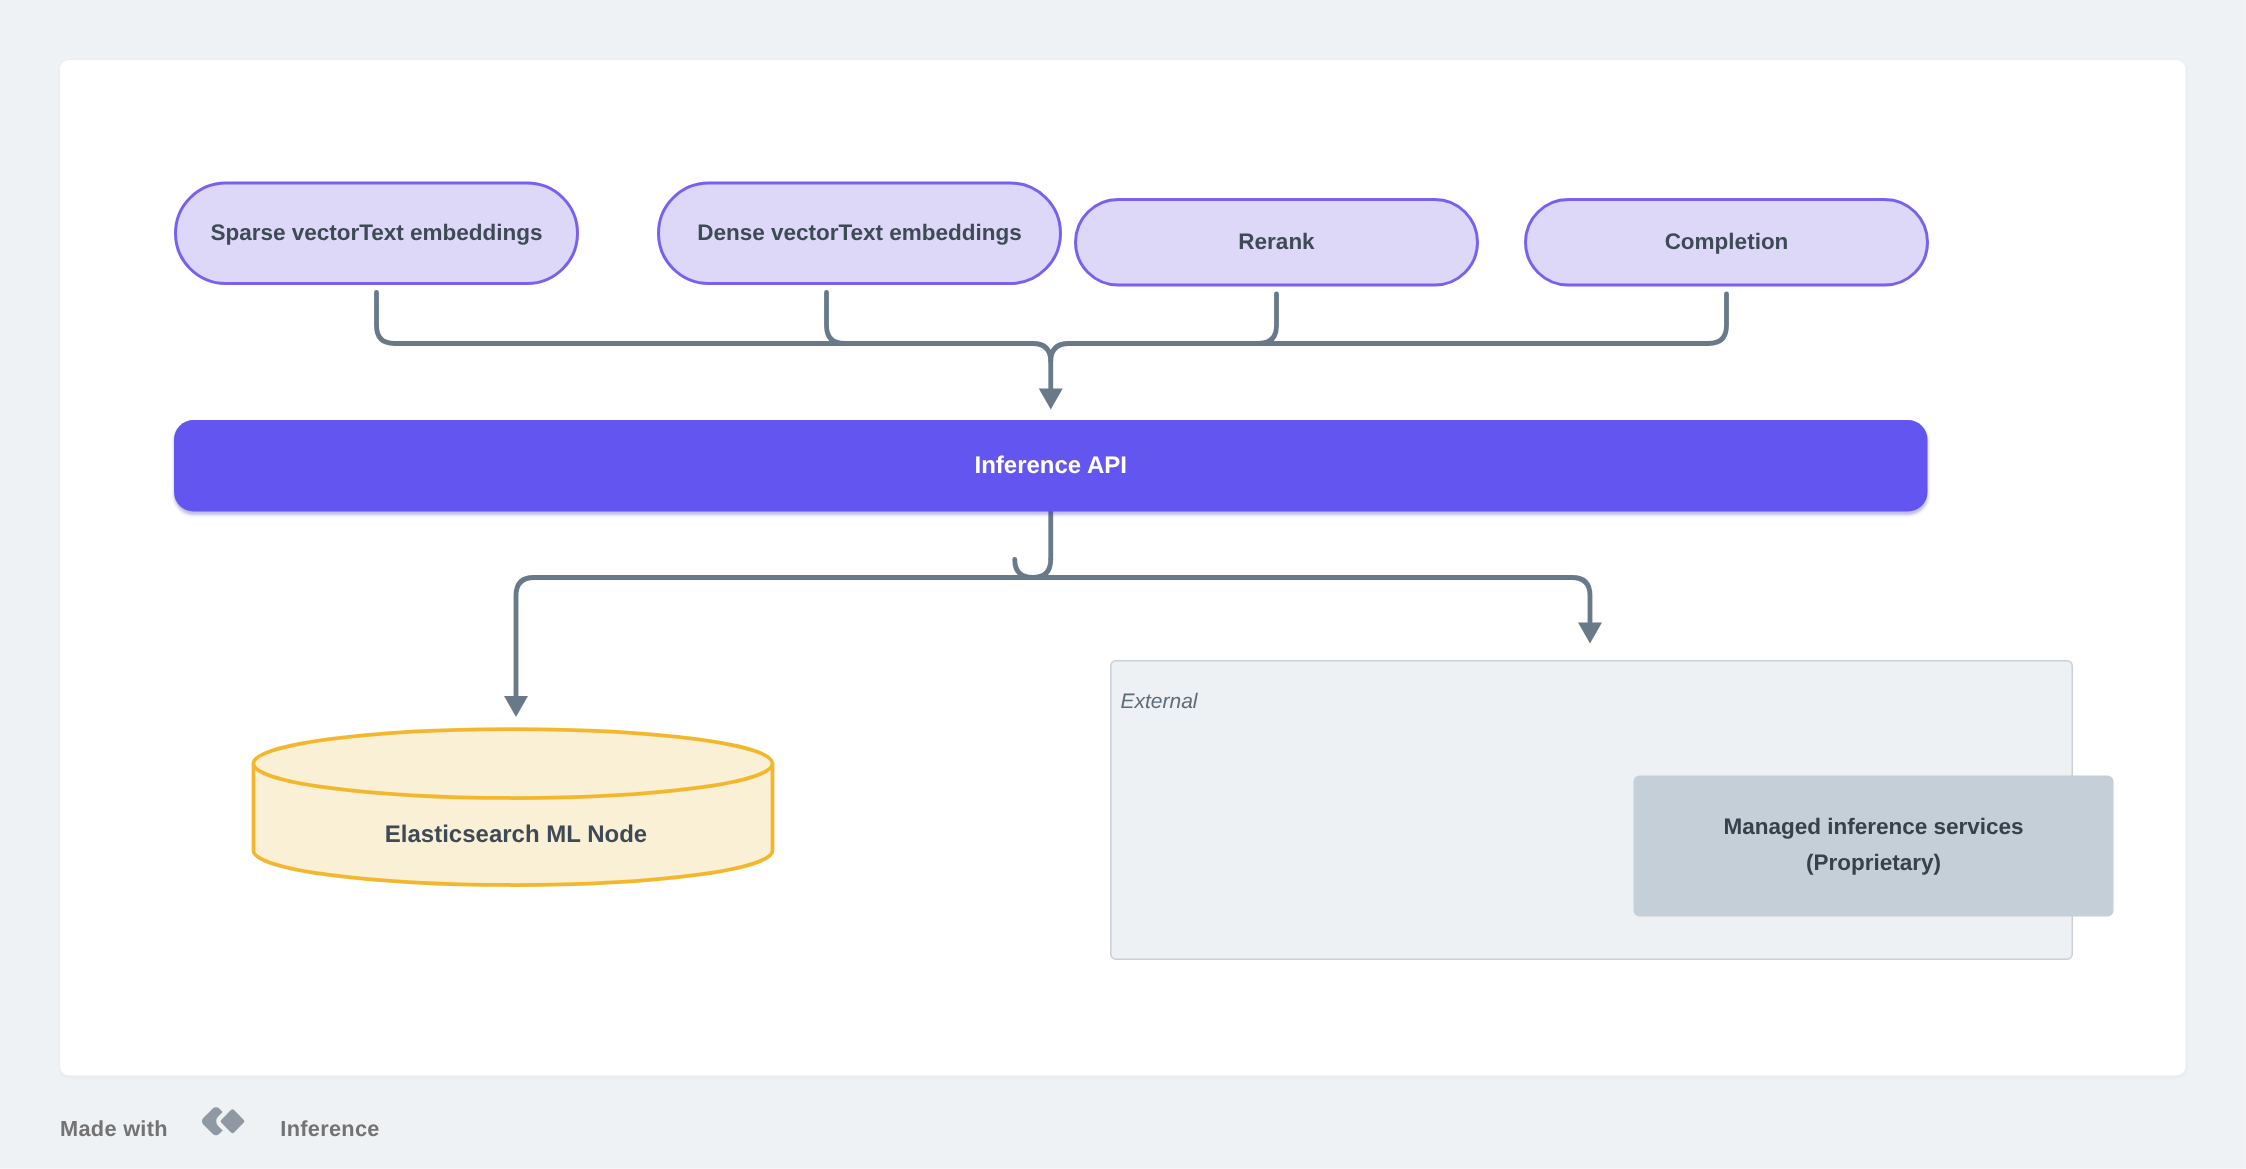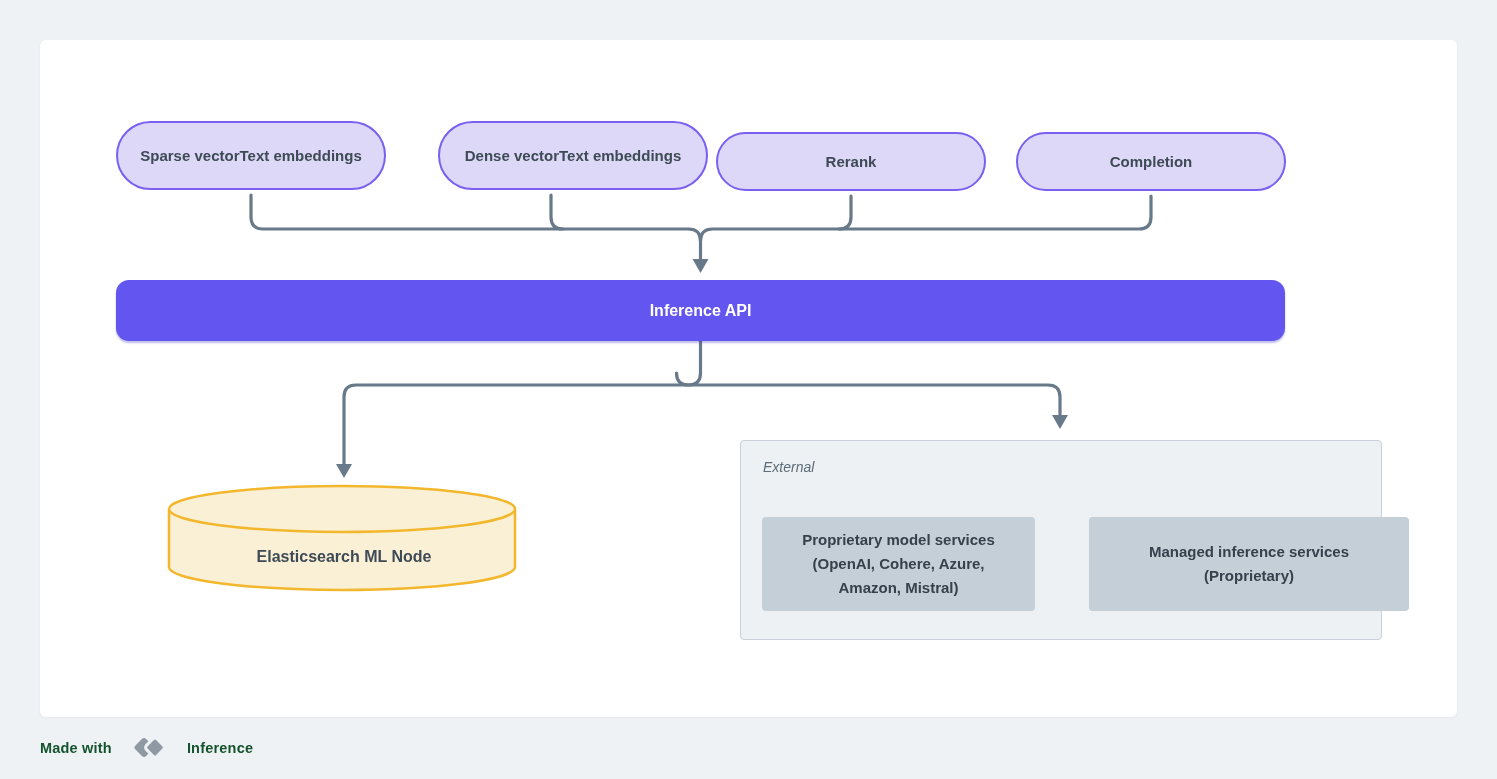--- a/index.html
+++ b/index.html
@@ -88,21 +88,21 @@
   .external-group {
     position: absolute;
     left: 700px; top: 400px;
     width: 642px; height: 200px;
     background: #eef1f4;
     border: 1px solid #c9d0d7;
     border-radius: 4px;
   }
   .external-label {
     position: absolute;
-    left: 22px; top: 18px;
+    left: 6px; top: 18px;
     font-style: italic;
     font-size: 14px;
     color: #5c6c79;
   }
   .service-box {
     position: absolute;
     top: 76px;
     height: 94px;
     background: #c5cfd8;
     border-radius: 4px;
@@ -116,23 +116,23 @@
     line-height: 24px;
     text-align: center;
   }
   .service-box-1 { left: 21px; width: 273px; }
   .service-box-2 { left: 348px; width: 320px; }
 
   .footer-badge {
     position: absolute;
     left: 40px; top: 734px;
     display: flex;
-    align-items: center;
+    align-items: flex-end;
     gap: 21px;
-    color: #14532d;
+    color: #737373;
     font-weight: 700;
     font-size: 14.5px;
     letter-spacing: 0.2px;
     cursor: pointer;
   }
   .footer-badge .logo { display: block; }
 </style>
 </head>
 <body>
 
@@ -173,25 +173,20 @@
   </div>
 
   <svg class="cylinder-wrap" viewBox="0 0 354 112" xmlns="http://www.w3.org/2000/svg">
     <path d="M 2,27 L 2,85 A 173,23 0 0 0 348,85 L 348,27" fill="#faf0d6" stroke="#f3b72e" stroke-width="2.5"></path>
     <ellipse cx="175" cy="27" rx="173" ry="23" fill="#faf0d6" stroke="#f3b72e" stroke-width="2.5"></ellipse>
   </svg>
   <div class="cylinder-label">Elasticsearch ML Node</div>
 
   <div class="external-group">
     <div class="external-label">External</div>
-    <div class="service-box service-box-1">
-      <span>Proprietary model services</span>
-      <span>(OpenAI, Cohere, Azure,</span>
-      <span>Amazon, Mistral)</span>
-    </div>
     <div class="service-box service-box-2">
       <span>Managed inference services</span>
       <span>(Proprietary)</span>
     </div>
   </div>
 
 </div>
 
 <div class="footer-badge">
   <span>Made with</span>

